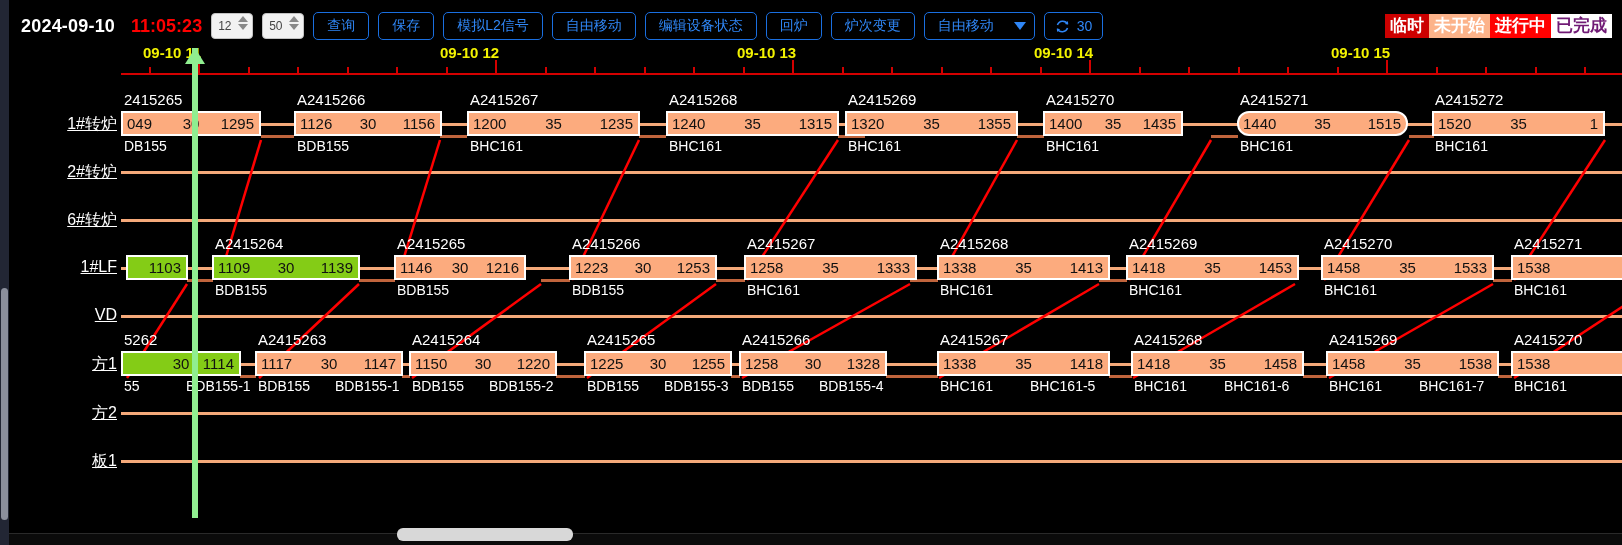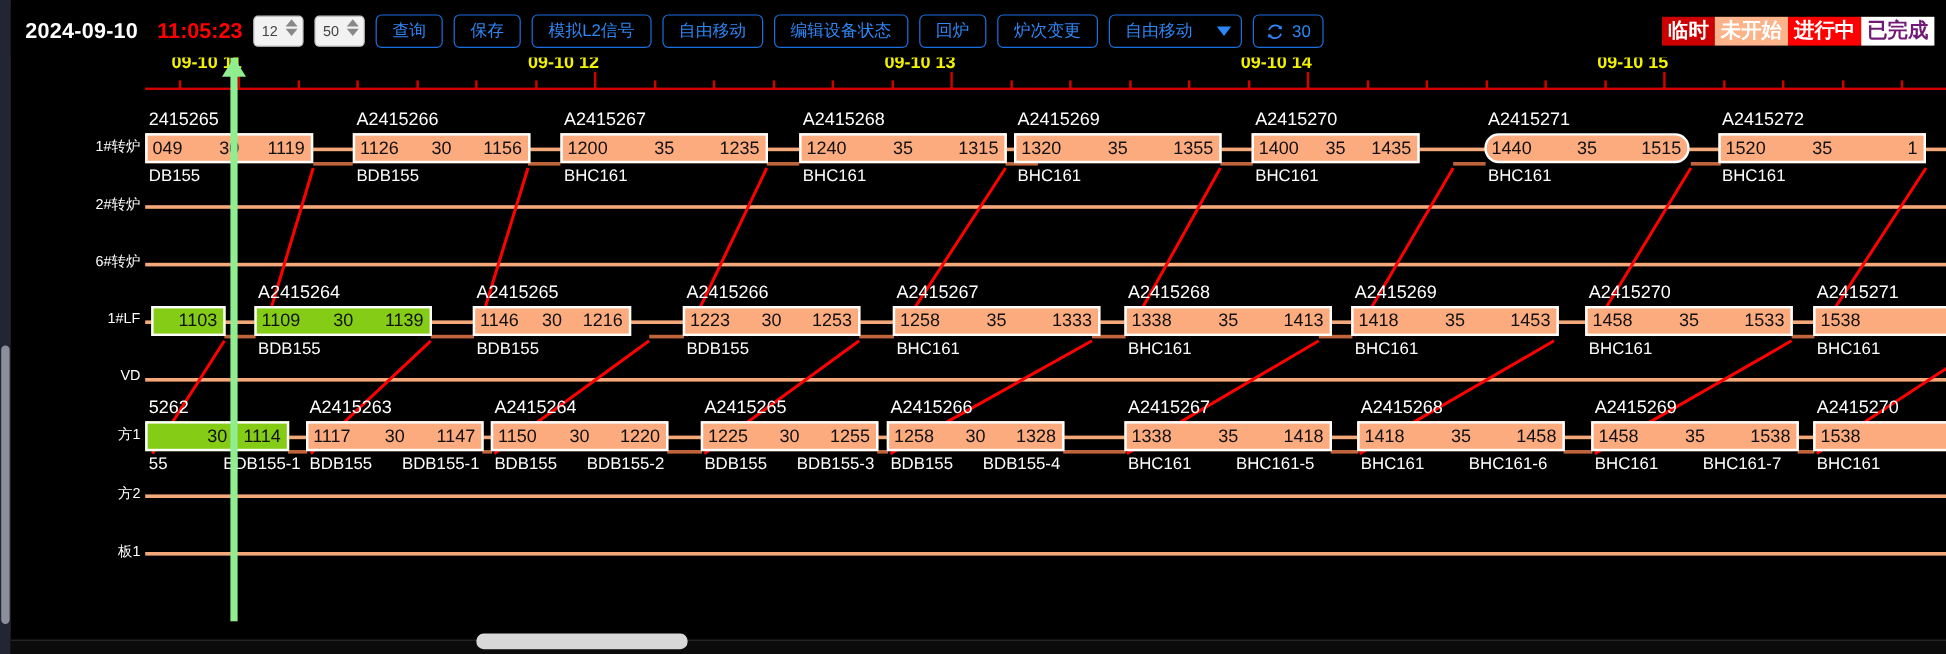--- a/index.html
+++ b/index.html
@@ -98,21 +98,21 @@
   .tick { position: absolute; background: #d40000; width: 2px; }
   .tick.major { height: 14px; top: 12px; }
   .tick.minor { height: 7px; top: 19px; }
   .axis-label {
     position: absolute; top: -4px; color: #f2f200; font-size: 15px;
     font-weight: bold; white-space: nowrap;
   }
 
   .row-label {
     position: absolute; right: 1510px; color: #ffffff;
-    font-size: 12px; text-align: left; white-space: nowrap;
+    font-size: 16px; text-align: left; white-space: nowrap; text-decoration: underline;
   }
   .baseline {
     position: absolute; left: 112px; height: 3px; background: #f5a97a;
     width: 1510px;
   }
   .nowline {
     position: absolute; width: 6px; background: #90ee90;
     left: 183px; top: 0px; height: 470px;
   }
   .nowarrow {
@@ -324,21 +324,21 @@
         <div class="link" style="left: 877px; top: 327px; width: 52px;"></div>
         <div class="link" style="left: 1100px; top: 327px; width: 23px;"></div>
         <div class="link" style="left: 1294px; top: 327px; width: 24px;"></div>
         <div class="link" style="left: 1489px; top: 327px; width: 14px;"></div>
       </div>
     <div id="tasks">
         <div class="bar-title" style="left: 115px; top: 43px;">2415265</div>
         <div class="bar notstart" style="left: 112px; top: 63px; width: 140px;">
           <span class="s">049</span>
           <span class="m">30</span>
-          <span class="e">1119</span>
+          <span class="e">1295</span>
         </div>
         <div class="bar-sub" style="left: 115px; top: 90px;">DB155</div>
         <div class="bar-title" style="left: 288px; top: 43px;">A2415266</div>
         <div class="bar notstart" style="left: 285px; top: 63px; width: 148px;">
           <span class="s">1126</span>
           <span class="m">30</span>
           <span class="e">1156</span>
         </div>
         <div class="bar-sub" style="left: 288px; top: 90px;">BDB155</div>
         <div class="bar-title" style="left: 461px; top: 43px;">A2415267</div>

